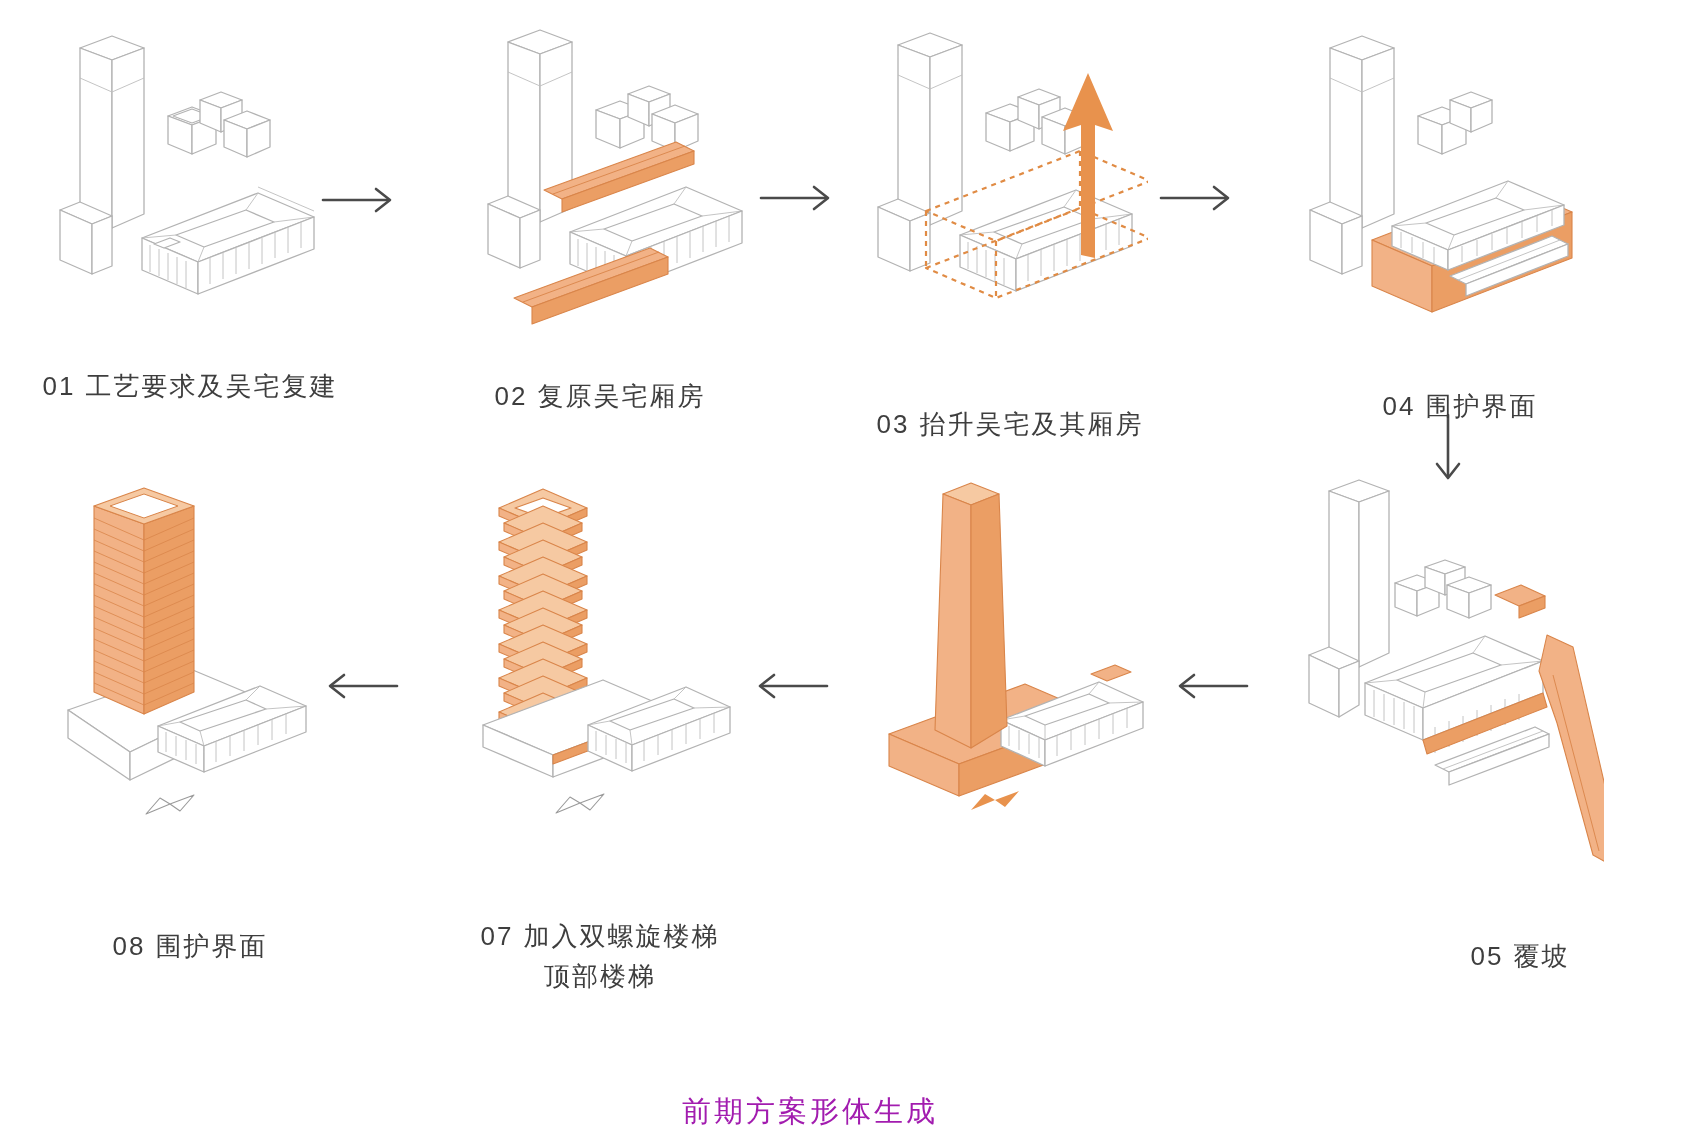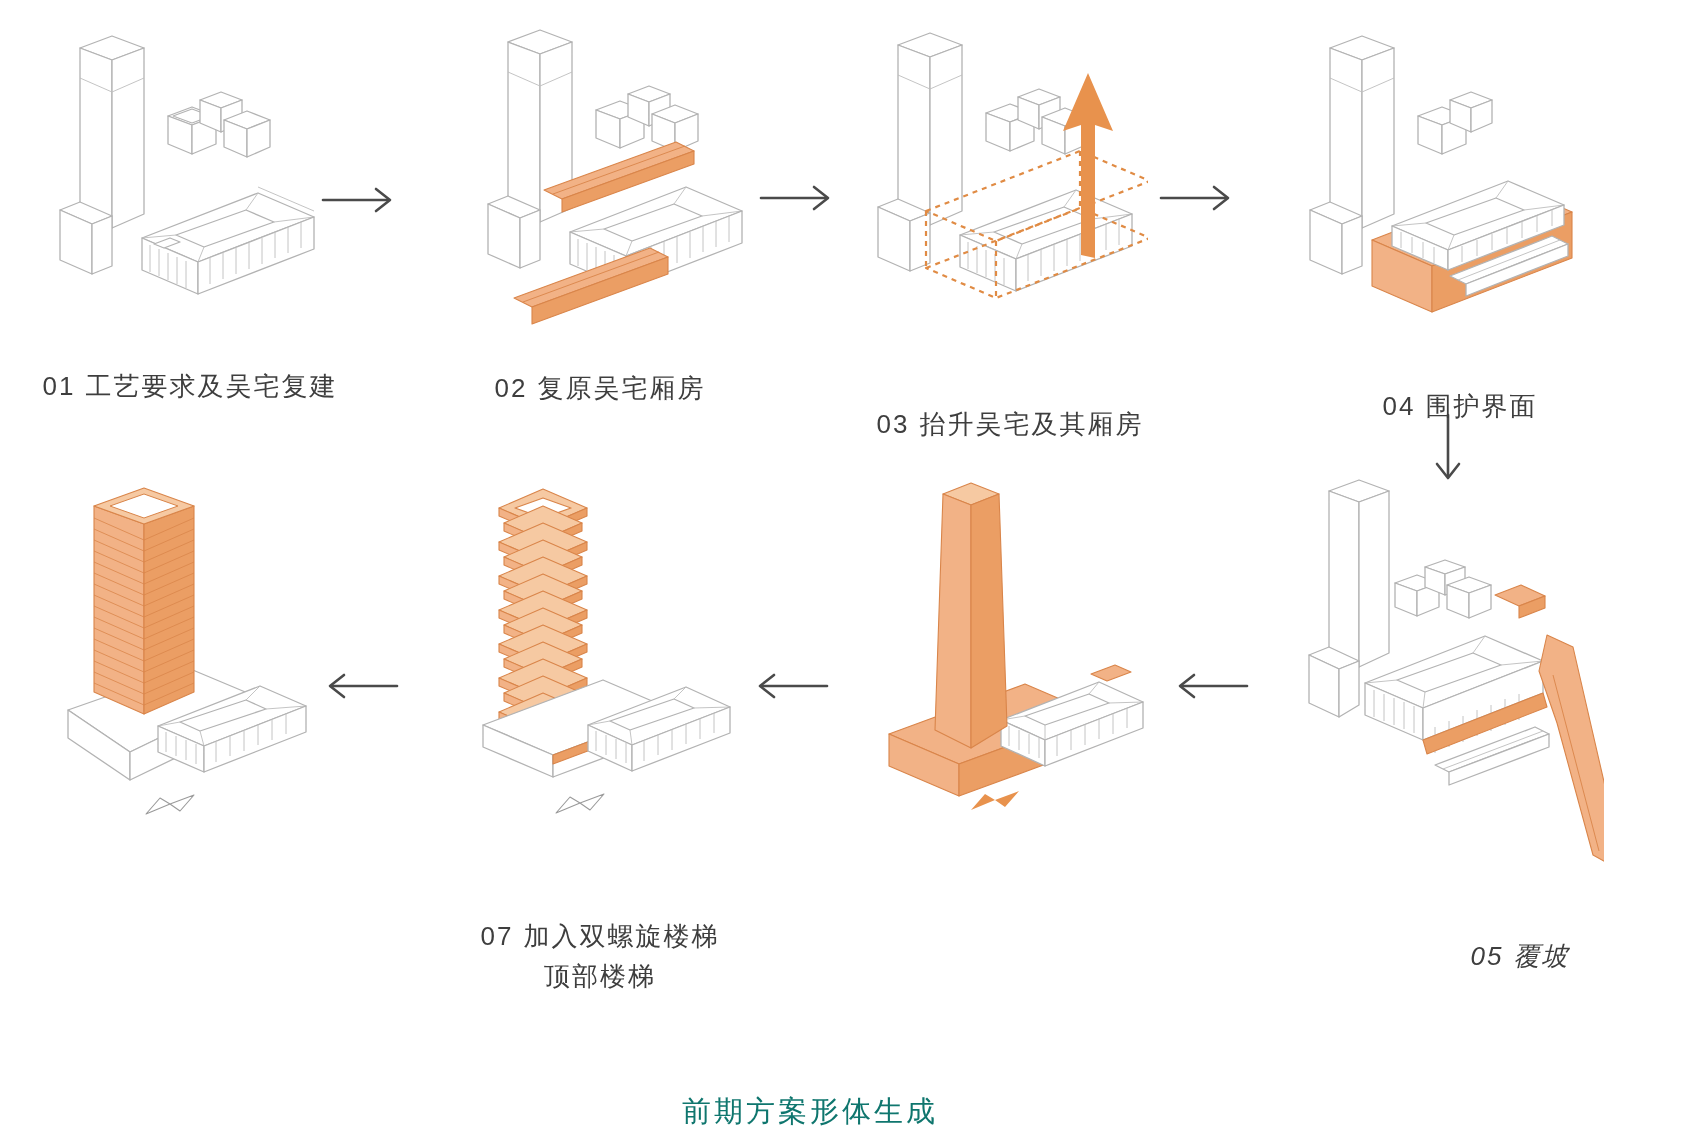--- a/index.html
+++ b/index.html
@@ -2,21 +2,21 @@
 <html><head>
 <meta charset="utf-8">
 <style>
   html,body{margin:0;padding:0;background:#fff;}
   #canvas{position:relative;width:1604px;height:1144px;background:#ffffff;overflow:hidden;
           font-family:"Liberation Sans",sans-serif;color:#3e3e3e;}
   .panel{position:absolute;}
   .step-label{position:absolute;text-align:center;font-size:26px;letter-spacing:2px;
               color:#3e3e3e;line-height:1.55;font-weight:400;}
   .step-label .num{margin-right:10px;}
-  .caption{position:absolute;text-align:center;font-size:29px;letter-spacing:3px;color:#0f766e;font-family:Liberation Serif, serif;}
+  .caption{position:absolute;text-align:center;font-size:29px;letter-spacing:3px;color:#a21caf;font-family:Liberation Serif, serif;}
   .flow-arrow{position:absolute;}
   
   .wire{fill:#ffffff;stroke:#b3b3b3;stroke-width:1.3;stroke-linejoin:round;}
   .wireN{fill:none;stroke:#b3b3b3;stroke-width:1.1;stroke-linejoin:round;}
   .det{fill:none;stroke:#bdbdbd;stroke-width:0.9;}
   .org{fill:#f2b286;stroke:#d9854a;stroke-width:1.1;stroke-linejoin:round;}
   .orgD{fill:#eb9e64;stroke:#d9854a;stroke-width:1.1;stroke-linejoin:round;}
   .orgT{fill:#f6c9a2;stroke:#d9854a;stroke-width:1.1;stroke-linejoin:round;}
   .orgS{fill:#e8924d;stroke:none;}
   .dash{fill:none;stroke:#e08b44;stroke-width:2.2;stroke-dasharray:5 5;stroke-linejoin:round;}
@@ -432,32 +432,35 @@
   <div class="flow-arrow" style="left:320px;top:668px;">
     <svg width="80" height="36" viewBox="0 0 80 36">
       <path class="flow" d="M77,18 H12"></path>
         <polyline class="flow" points="24,7 10,18 24,29"></polyline>
     </svg>
   </div>
 
   <div class="step-label" style="left:30px;top:366px;width:320px;">
     <span class="num">01</span><span>工艺要求及吴宅复建</span>
   </div>
-  <div class="step-label" style="left:450px;top:368px;width:300px;">
+  <div class="step-label" style="left:450px;top:376px;width:300px;">
     <span class="num">02</span><span>复原吴宅厢房</span>
   </div>
   <div class="step-label" style="left:845px;top:404px;width:330px;">
     <span class="num">03</span><span>抬升吴宅及其厢房</span>
   </div>
   <div class="step-label" style="left:1325px;top:386px;width:270px;">
     <span class="num">04</span><span>围护界面</span>
   </div>
-  <div class="step-label" style="left:1400px;top:936px;width:240px;font-style:italic;">
+  <div class="step-label" style="left:1400px;top:936px;width:240px;">
     <span class="num">05</span><span>覆坡</span>
   </div>
   <div class="step-label" style="left:435px;top:916px;width:330px;">
     <div><span class="num">07</span><span>加入双螺旋楼梯</span></div>
     <div>顶部楼梯</div>
   </div>
+  <div class="step-label" style="left:55px;top:926px;width:270px;">
+    <span class="num">08</span><span>围护界面</span>
+  </div>
 
   <div class="caption" style="left:555px;top:1092px;width:510px;">前期方案形体生成</div>
 
 </div>
 
 </body></html>

